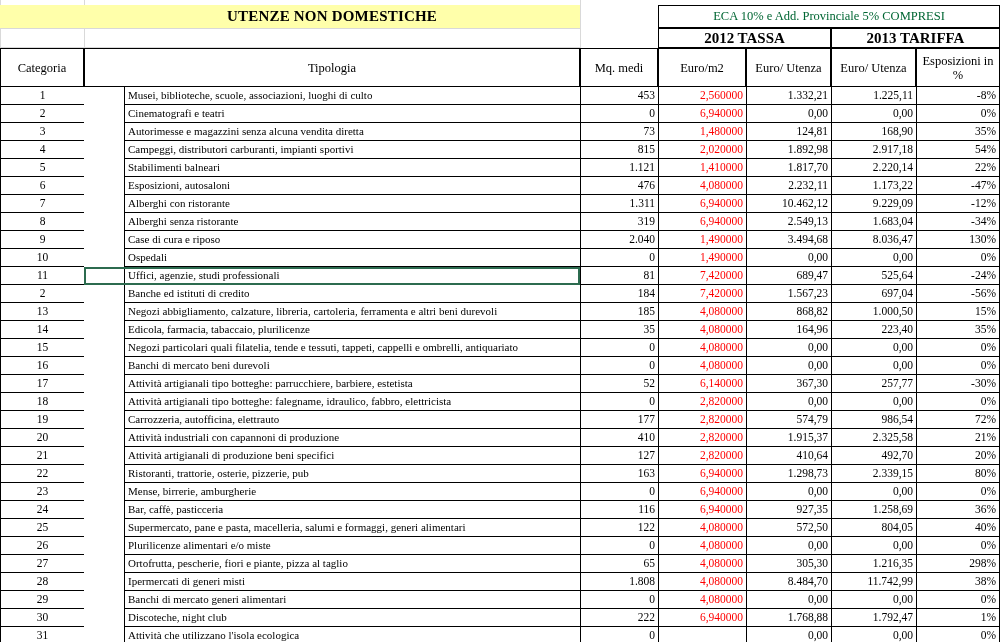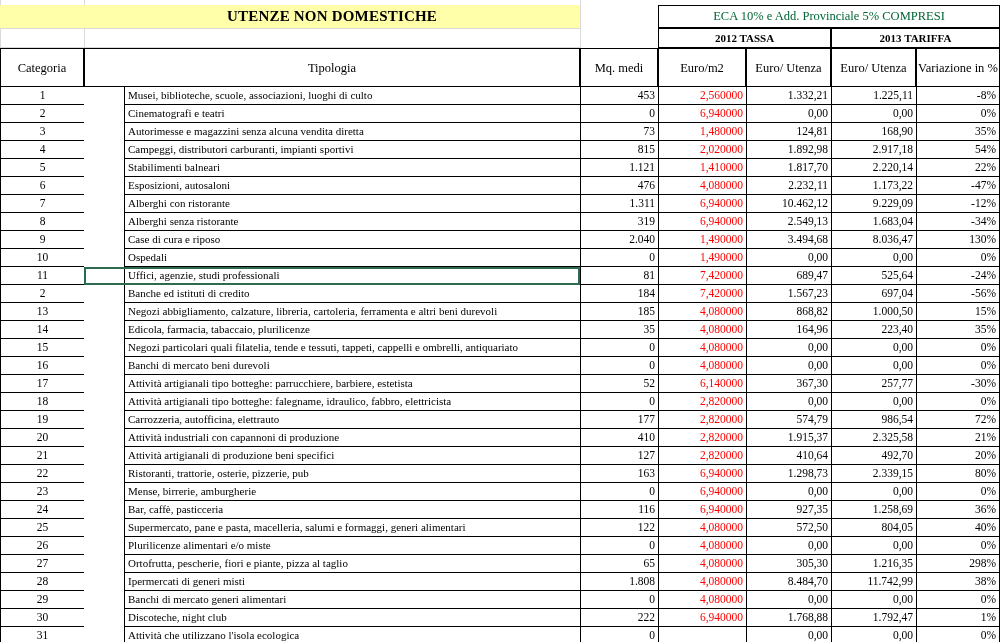--- a/index.html
+++ b/index.html
@@ -90,21 +90,21 @@
   .year-head {
     position: absolute;
     top: 28px;
     height: 20px;
     border: 1px solid #000;
     box-sizing: border-box;
     display: flex;
     align-items: center;
     justify-content: center;
     font-weight: bold;
-    font-size: 11px;
+    font-size: 15px;
   }
 
   
   .colhead {
     position: absolute;
     top: 48px;
     height: 39px;
     border: 1px solid #000;
     box-sizing: border-box;
     display: flex;
@@ -169,21 +169,21 @@
 
   <div class="year-head" style="left:658px; width:173px;">2012 TASSA</div>
   <div class="year-head" style="left:831px; width:169px;">2013 TARIFFA</div>
 
   <div class="colhead" style="left:0px; width:84px;">Categoria</div>
   <div class="colhead" style="left:84px; width:496px;">Tipologia</div>
   <div class="colhead" style="left:580px; width:78px;">Mq. medi</div>
   <div class="colhead" style="left:658px; width:88px;">Euro/m2</div>
   <div class="colhead" style="left:746px; width:85px;">Euro/ Utenza</div>
   <div class="colhead" style="left:831px; width:85px;">Euro/ Utenza</div>
-  <div class="colhead" style="left:916px; width:84px;">Variazione in %</div>
+  <div class="colhead" style="left:916px; width:84px;">Esposizioni in %</div>
 
   <div id="rows-container">
       <div class="row" style="top: 87px;">
         <div class="cell v-cat c-center b-l b-b">1</div>
         <div class="cell v-tip c-left tip-text b-l b-b">Musei, biblioteche, scuole, associazioni, luoghi di culto</div>
         <div class="cell v-mq c-right num b-l b-b">453</div>
         <div class="cell v-e12 c-right num red b-l b-b" style="color: rgb(255, 0, 0);">2,560000</div>
         <div class="cell v-u12 c-right num b-l b-b">1.332,21</div>
         <div class="cell v-u13 c-right num b-l b-b">1.225,11</div>
         <div class="cell v-var c-right num b-l b-b b-r">-8%</div>

